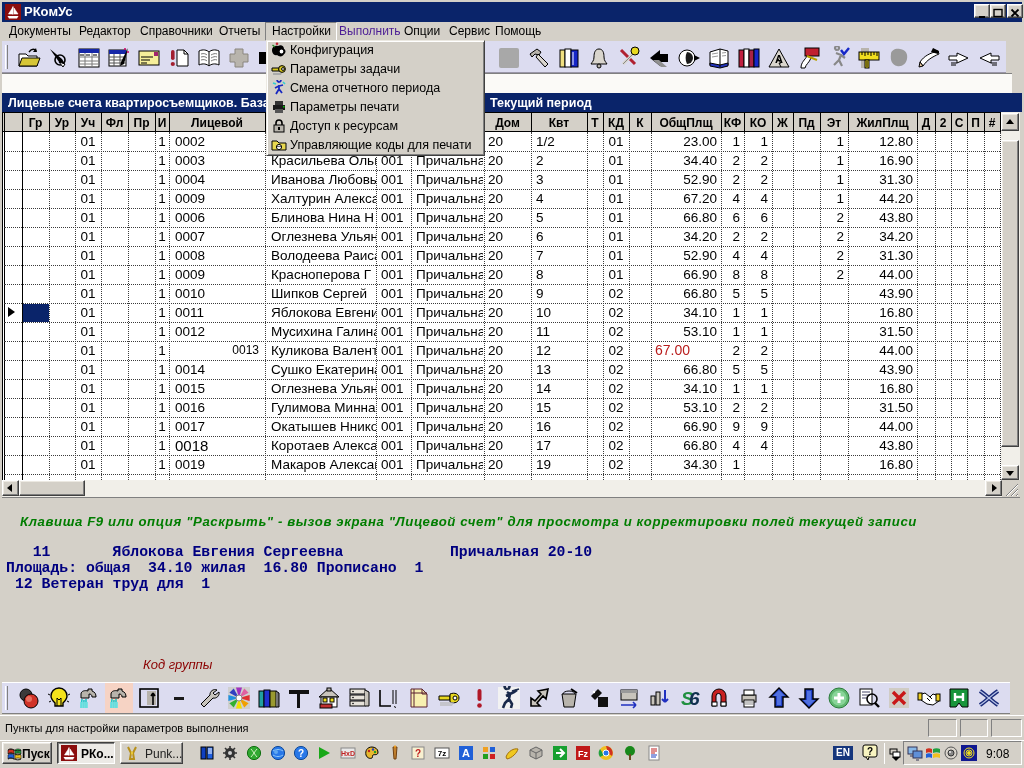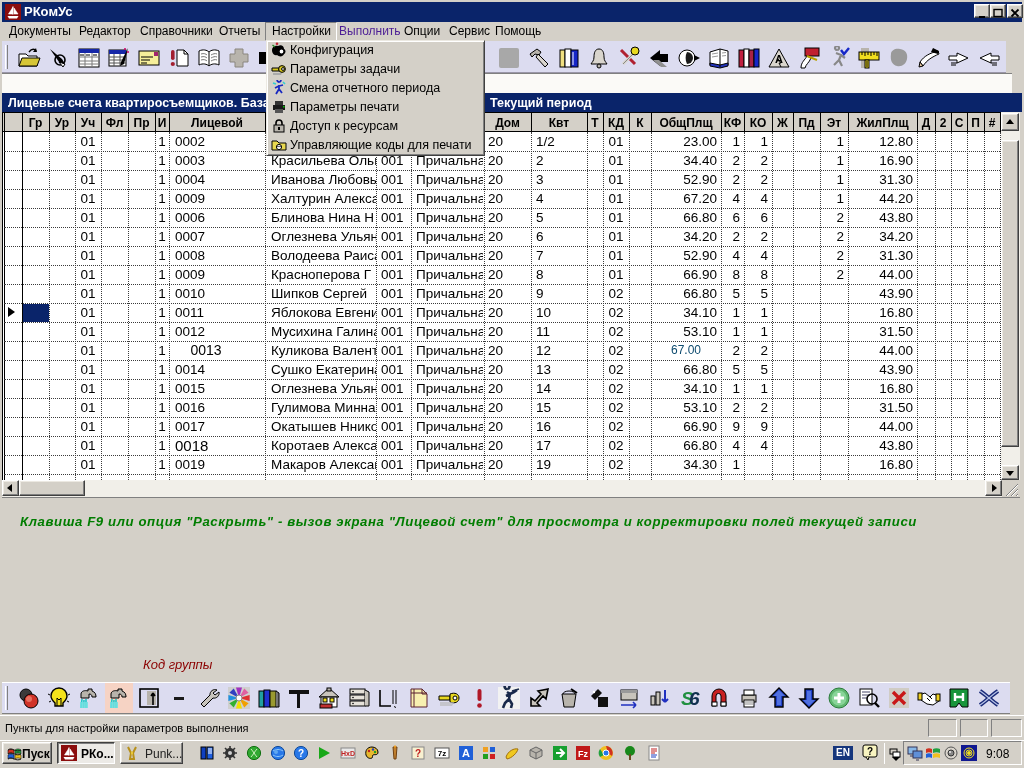--- a/index.html
+++ b/index.html
@@ -412,28 +412,28 @@
     <div class="ab" style="left:411px;top:322px;width:72px;height:19px;line-height:19px;font-size:13.5px;color:#000;overflow:hidden;white-space:nowrap;text-align:left;padding:0 5px">Причальная</div>
     <div class="ab" style="left:484px;top:322px;width:47px;height:19px;line-height:19px;font-size:13.5px;color:#000;overflow:hidden;white-space:nowrap;text-align:left;padding:0 4px">20</div>
     <div class="ab" style="left:531px;top:322px;width:56px;height:19px;line-height:19px;font-size:13.5px;color:#000;overflow:hidden;white-space:nowrap;text-align:left;padding:0 5px">11</div>
     <div class="ab" style="left:603px;top:322px;width:26px;height:19px;line-height:19px;font-size:13.5px;color:#000;overflow:hidden;white-space:nowrap;text-align:center;padding:0 0px">02</div>
     <div class="ab" style="left:651px;top:322px;width:70px;height:19px;line-height:19px;font-size:13.5px;color:#000;overflow:hidden;white-space:nowrap;text-align:right;padding:0 4px">53.10</div>
     <div class="ab" style="left:721px;top:322px;width:23px;height:19px;line-height:19px;font-size:13.5px;color:#000;overflow:hidden;white-space:nowrap;text-align:right;padding:0 4px">1</div>
     <div class="ab" style="left:744px;top:322px;width:28px;height:19px;line-height:19px;font-size:13.5px;color:#000;overflow:hidden;white-space:nowrap;text-align:right;padding:0 4px">1</div>
     <div class="ab" style="left:848px;top:322px;width:69px;height:19px;line-height:19px;font-size:13.5px;color:#000;overflow:hidden;white-space:nowrap;text-align:right;padding:0 4px">31.50</div>
     <div class="ab" style="left:75px;top:341px;width:26px;height:19px;line-height:19px;font-size:13.5px;color:#000;overflow:hidden;white-space:nowrap;text-align:center;padding:0 0px">01</div>
     <div class="ab" style="left:155px;top:341px;width:14px;height:19px;line-height:19px;font-size:13.5px;color:#000;overflow:hidden;white-space:nowrap;text-align:center;padding:0 0px">1</div>
-    <div class="ab" style="left:158px;top:341px;width:96px;height:19px;line-height:19px;font-size:14px;color:#000;overflow:hidden;white-space:nowrap;text-align:center;padding:0 6px">0013</div>
+    <div class="ab" style="left:169px;top:341px;width:96px;height:19px;line-height:19px;font-size:12px;color:#000;overflow:hidden;white-space:nowrap;text-align:right;padding:0 6px">0013</div>
     <div class="ab" style="left:265px;top:341px;width:111px;height:19px;line-height:19px;font-size:13.5px;color:#000;overflow:hidden;white-space:nowrap;text-align:left;padding:0 6px">Куликова Валентина</div>
     <div class="ab" style="left:376px;top:341px;width:35px;height:19px;line-height:19px;font-size:13.5px;color:#000;overflow:hidden;white-space:nowrap;text-align:left;padding:0 5px">001</div>
     <div class="ab" style="left:411px;top:341px;width:72px;height:19px;line-height:19px;font-size:13.5px;color:#000;overflow:hidden;white-space:nowrap;text-align:left;padding:0 5px">Причальная</div>
     <div class="ab" style="left:484px;top:341px;width:47px;height:19px;line-height:19px;font-size:13.5px;color:#000;overflow:hidden;white-space:nowrap;text-align:left;padding:0 4px">20</div>
     <div class="ab" style="left:531px;top:341px;width:56px;height:19px;line-height:19px;font-size:13.5px;color:#000;overflow:hidden;white-space:nowrap;text-align:left;padding:0 5px">12</div>
     <div class="ab" style="left:603px;top:341px;width:26px;height:19px;line-height:19px;font-size:13.5px;color:#000;overflow:hidden;white-space:nowrap;text-align:center;padding:0 0px">02</div>
-    <div class="ab" style="left:651px;top:341px;width:70px;height:19px;line-height:19px;font-size:12px;color:#0c4a6e;overflow:hidden;white-space:nowrap;text-align:center;padding:0 4px">67.00</div>
+    <div class="ab" style="left:651px;top:341px;width:70px;height:19px;line-height:19px;font-size:14px;color:#b91c1c;overflow:hidden;white-space:nowrap;text-align:left;padding:0 4px">67.00</div>
     <div class="ab" style="left:721px;top:341px;width:23px;height:19px;line-height:19px;font-size:13.5px;color:#000;overflow:hidden;white-space:nowrap;text-align:right;padding:0 4px">2</div>
     <div class="ab" style="left:744px;top:341px;width:28px;height:19px;line-height:19px;font-size:13.5px;color:#000;overflow:hidden;white-space:nowrap;text-align:right;padding:0 4px">2</div>
     <div class="ab" style="left:848px;top:341px;width:69px;height:19px;line-height:19px;font-size:13.5px;color:#000;overflow:hidden;white-space:nowrap;text-align:right;padding:0 4px">44.00</div>
     <div class="ab" style="left:75px;top:360px;width:26px;height:19px;line-height:19px;font-size:13.5px;color:#000;overflow:hidden;white-space:nowrap;text-align:center;padding:0 0px">01</div>
     <div class="ab" style="left:155px;top:360px;width:14px;height:19px;line-height:19px;font-size:13.5px;color:#000;overflow:hidden;white-space:nowrap;text-align:center;padding:0 0px">1</div>
     <div class="ab" style="left:169px;top:360px;width:96px;height:19px;line-height:19px;font-size:13.5px;color:#000;overflow:hidden;white-space:nowrap;text-align:left;padding:0 6px">0014</div>
     <div class="ab" style="left:265px;top:360px;width:111px;height:19px;line-height:19px;font-size:13.5px;color:#000;overflow:hidden;white-space:nowrap;text-align:left;padding:0 6px">Сушко Екатерина</div>
     <div class="ab" style="left:376px;top:360px;width:35px;height:19px;line-height:19px;font-size:13.5px;color:#000;overflow:hidden;white-space:nowrap;text-align:left;padding:0 5px">001</div>
     <div class="ab" style="left:411px;top:360px;width:72px;height:19px;line-height:19px;font-size:13.5px;color:#000;overflow:hidden;white-space:nowrap;text-align:left;padding:0 5px">Причальная</div>
     <div class="ab" style="left:484px;top:360px;width:47px;height:19px;line-height:19px;font-size:13.5px;color:#000;overflow:hidden;white-space:nowrap;text-align:left;padding:0 4px">20</div>
@@ -524,20 +524,23 @@
     <div class="ab btn" style="left:19px;top:480px;width:66px;height:16px"></div>
     <div class="ab btn" style="left:985px;top:480px;width:17px;height:16px"><svg width="15" height="14" viewBox="0 0 15 14">
         <path d="M6 3 L11 7 L6 11 Z" fill="#000"></path>
       </svg></div>
     <div class="ab" style="left:1002px;top:480px;width:18px;height:17px;background:#d4d0c8"><svg width="18" height="17" viewBox="0 0 18 17">
         <path d="M16 4 L4 16 M16 9 L9 16 M16 14 L14 16" stroke="#808080"></path>
         <path d="M16 5 L5 16 M16 10 L10 16 M16 15 L15 16" stroke="#fff"></path>
       </svg></div>
     <div class="ab" style="left:2px;top:497px;width:1018px;height:2px;background:#d4d0c8;border-top:1px solid #808080"></div>
     <div class="ab" style="left:20px;top:514px;font-size:13.2px;font-weight:bold;font-style:italic;color:#007d00;letter-spacing:0.6px">Клавиша F9 или опция "Раскрыть" - вызов экрана "Лицевой счет" для просмотра и корректировки полей текущей записи</div>
+    <pre class="ab" style="left:6px;top:544px;font-size:14.8px;font-weight:bold;color:#000080;line-height:16px">   11       Яблокова Евгения Сергеевна            Причальная 20-10
+Площадь: общая  34.10 жилая  16.80 Прописано  1
+ 12 Ветеран труд для  1</pre>
     <div class="ab" style="left:143px;top:657px;font-size:13px;font-weight:normal;font-style:italic;color:#8b0000">Код группы</div>
     <div class="ab" style="left:2px;top:682px;width:1008px;height:32px;background:#dcdcf0;border-top:1px solid #fff;border-bottom:1px solid #808080"></div>
     <div class="ab" style="left:5px;top:686px;width:3px;height:24px;border-left:1px solid #fff;border-right:1px solid #808080"></div>
     <div class="ab" style="left:105px;top:683px;width:28px;height:30px;background:#f6d3c4"></div>
     <div class="ab" style="left:17px;top:686px;width:24px;height:24px"><svg width="24" height="24" viewBox="0 0 24 24">
         <circle cx="9" cy="9" r="6" fill="#3a3a3a" stroke="#000"></circle>
         <circle cx="14" cy="15" r="7" fill="#d03328" stroke="#000"></circle>
         <circle cx="12" cy="13" r="3" fill="#e87060"></circle>
       </svg></div>
     <div class="ab" style="left:47px;top:686px;width:24px;height:24px"><svg width="24" height="24" viewBox="0 0 24 24">

